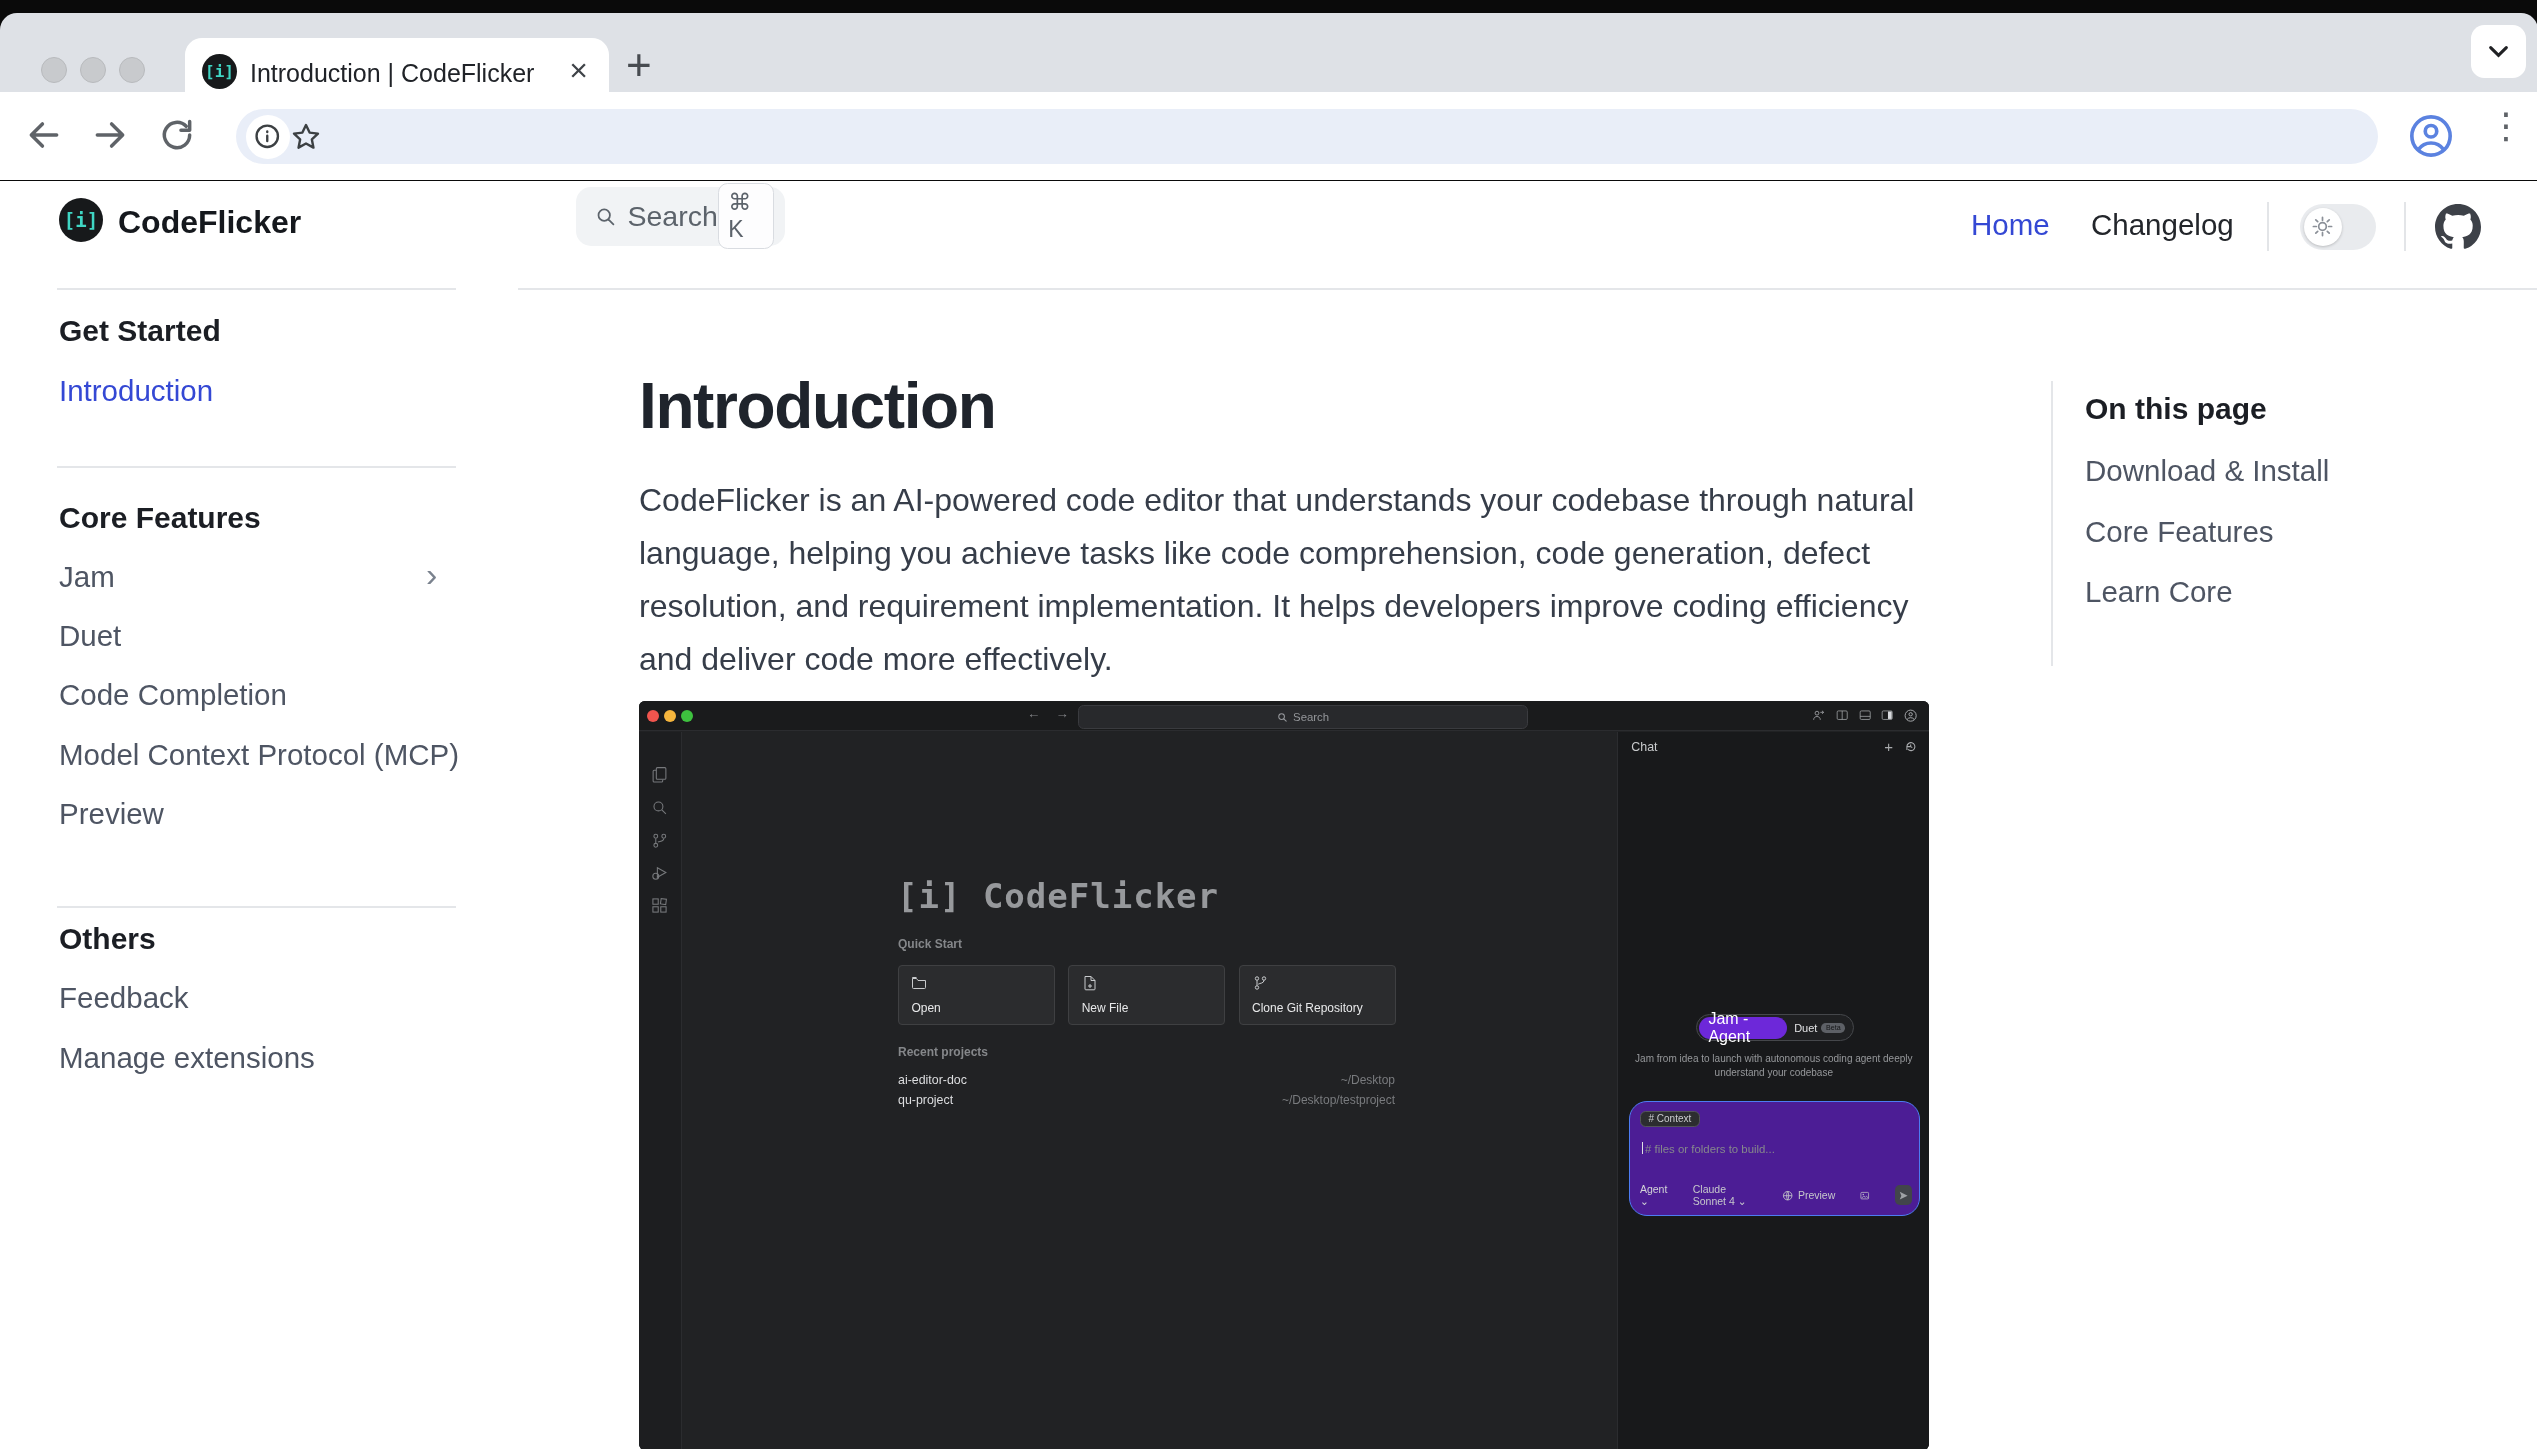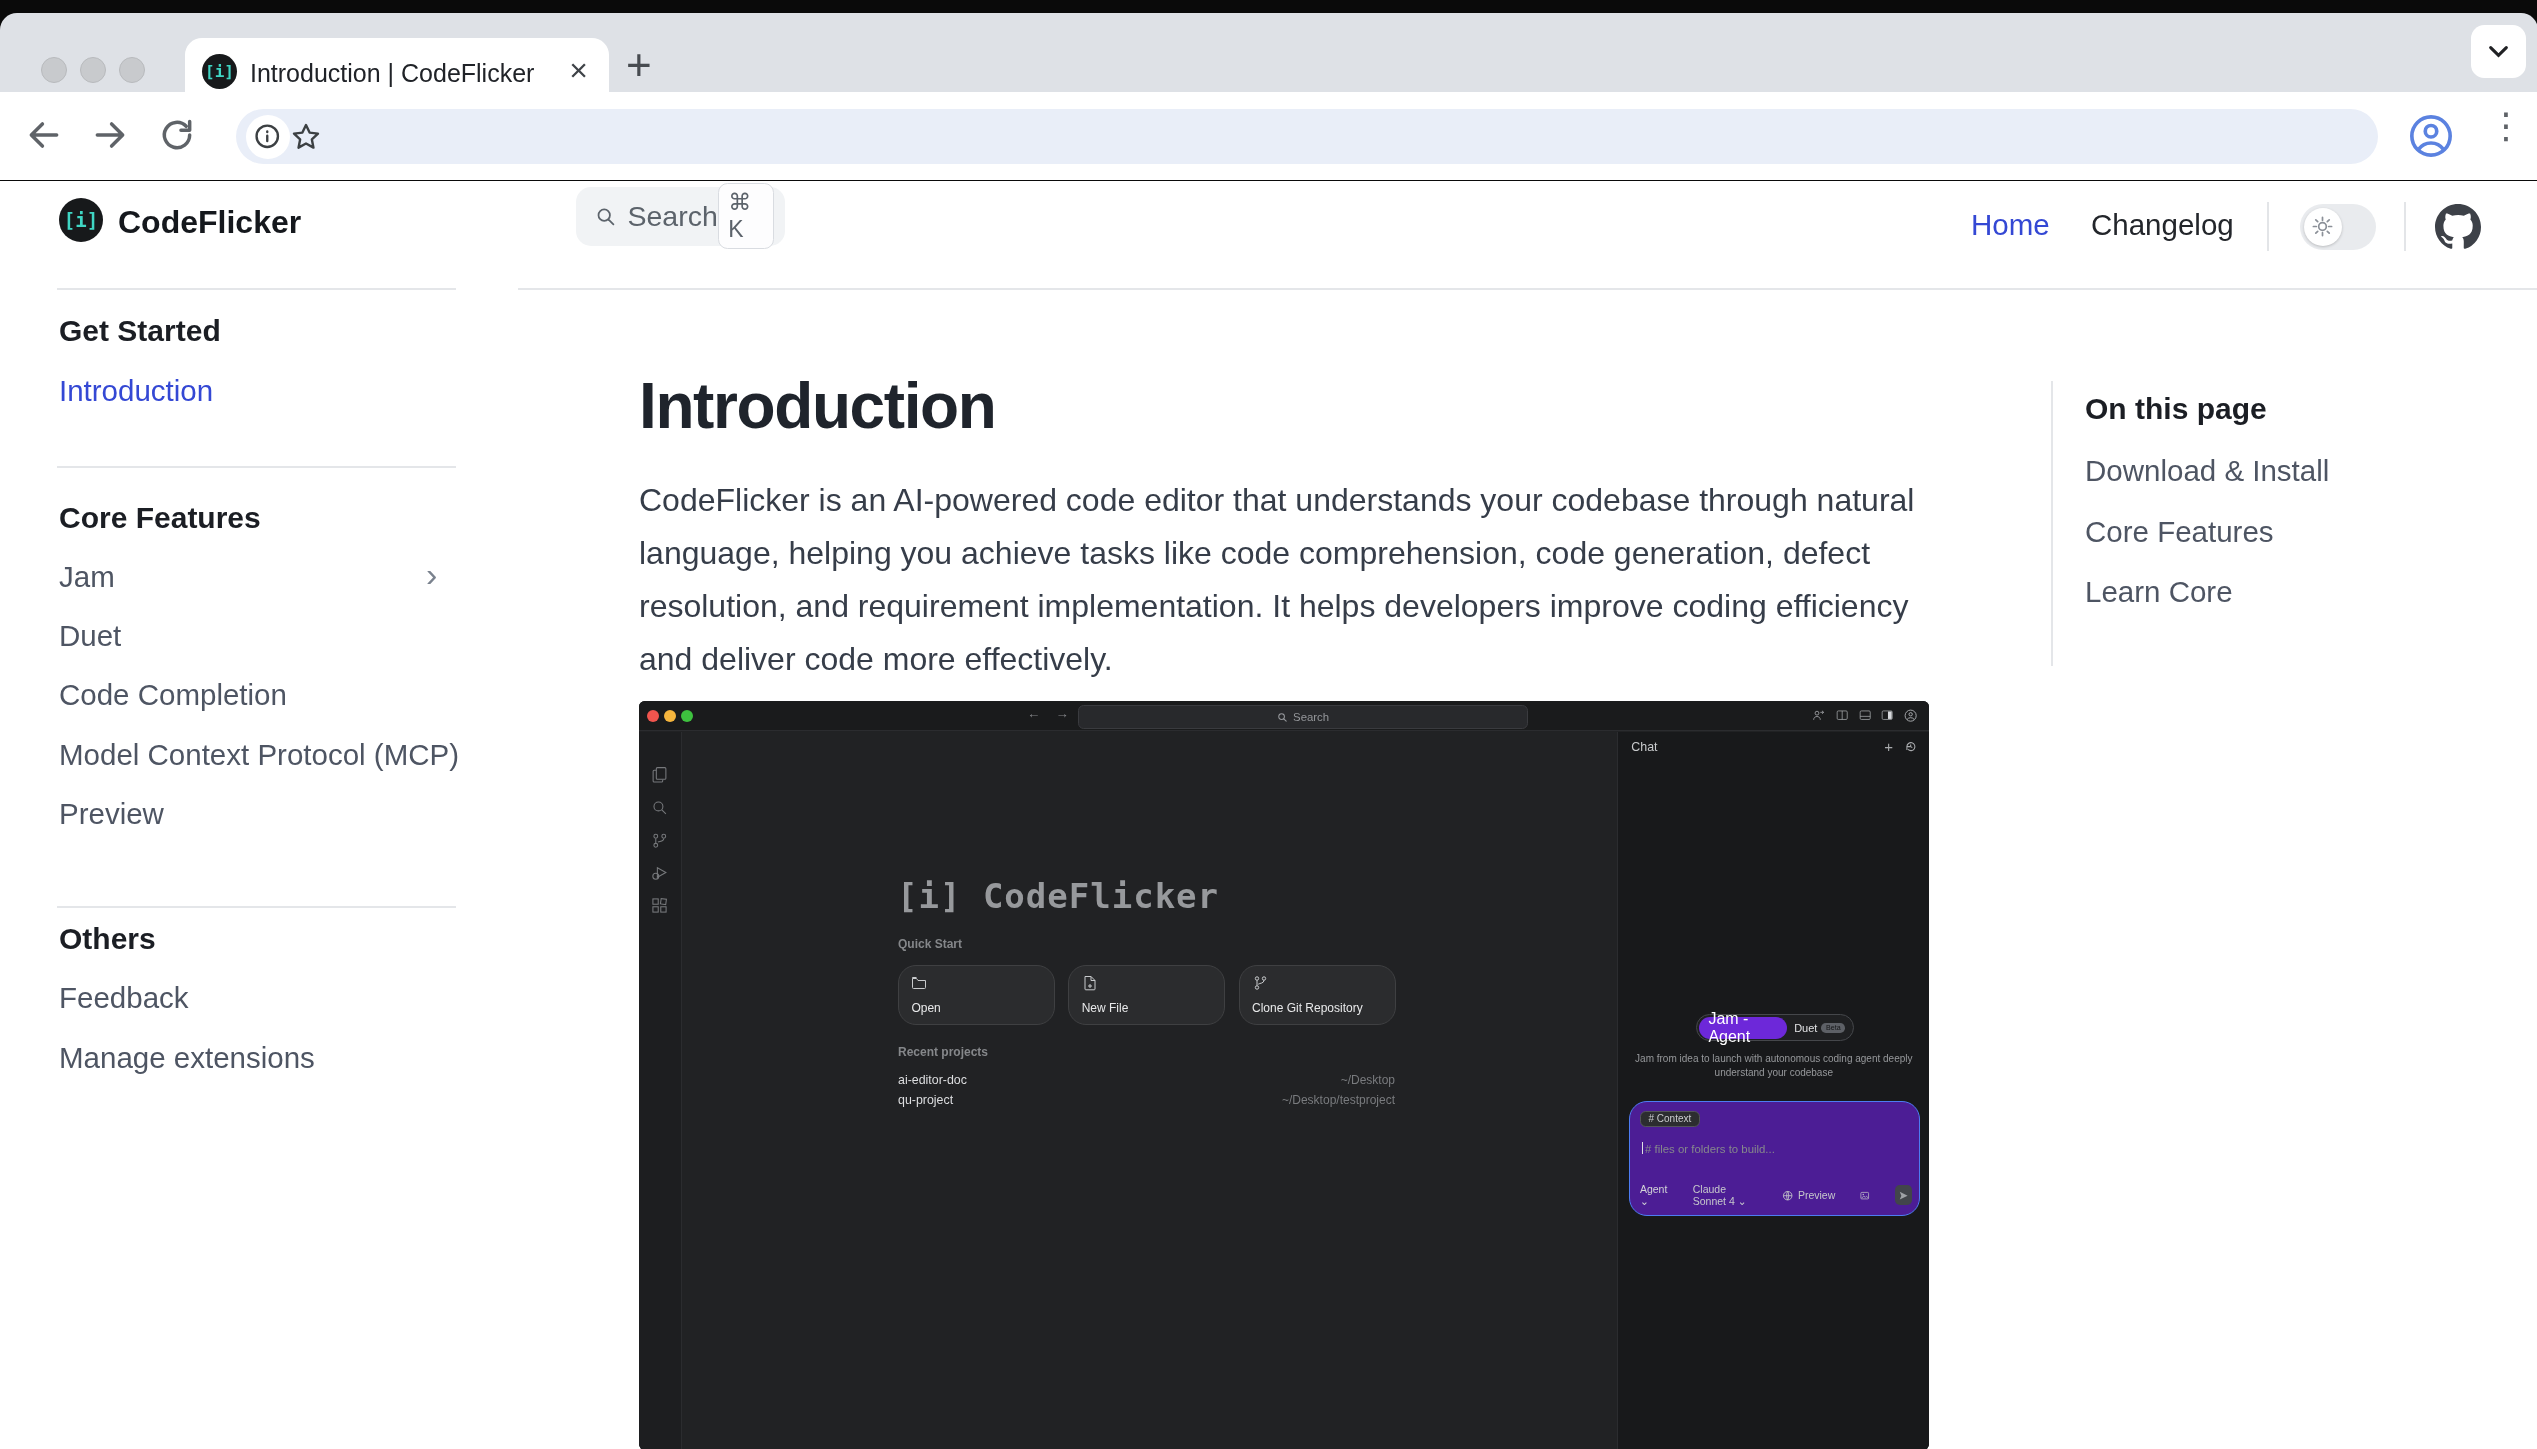--- a/index.html
+++ b/index.html
@@ -97,21 +97,21 @@
   #caret { display:inline-block; width:1.4px; height:12.4px; background:#dfe0e2; vertical-align:-1.9px; margin-right:1.9px; }
   #jam-bottom { position:absolute; left:9.5px; right:7.6px; bottom:7.6px; display:flex; align-items:center;
     gap:25px; font-size:10.5px; }
   #send-btn { width:24px; height:20px; background:#42454a; border-radius:4.8px; display:flex;
     align-items:center; justify-content:center; }
 
   #w-logo { position:absolute; left:258px; top:175px; font-family:"DejaVu Sans Mono",monospace;
     font-weight:bold; font-size:34px; color:#97999c; letter-spacing:1px; }
   .w-label { position:absolute; left:259px; font-size:12px; color:#85878a;font-weight:bold; }
   #w-cards { position:absolute; left:259px; top:264px; display:flex; gap:13.3px; }
-  .wcard { width:157px; height:60px; background:#2b2c2e; border:1px solid #3f4042; border-radius:18px;
+  .wcard { width:157px; height:60px; background:#2b2c2e; border:1px solid #3f4042; border-radius:4px;
     position:relative; }
   .wcard .cic { position:absolute; left:12.4px; top:8.6px; }
   .wcard .clabel { position:absolute; left:12.4px; bottom:8.6px; font-size:12px; color:#e8e9ea; }
   #w-recent { position:absolute; left:259px; top:369px; width:497px; }
   .rrow { display:flex; justify-content:space-between; line-height:20px; }
   .rname { font-size:12.4px; color:#dddee0; }
   .rpath { font-size:12px; color:#797b7e; }
 </style>
 </head>
 <body>

